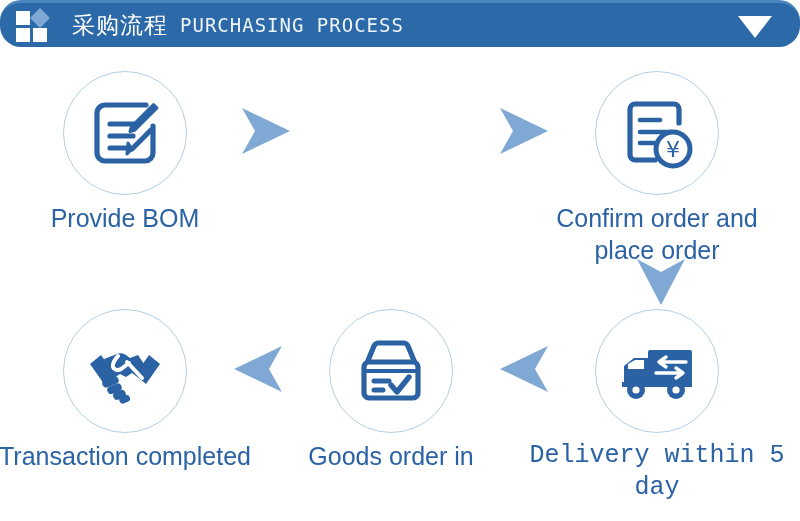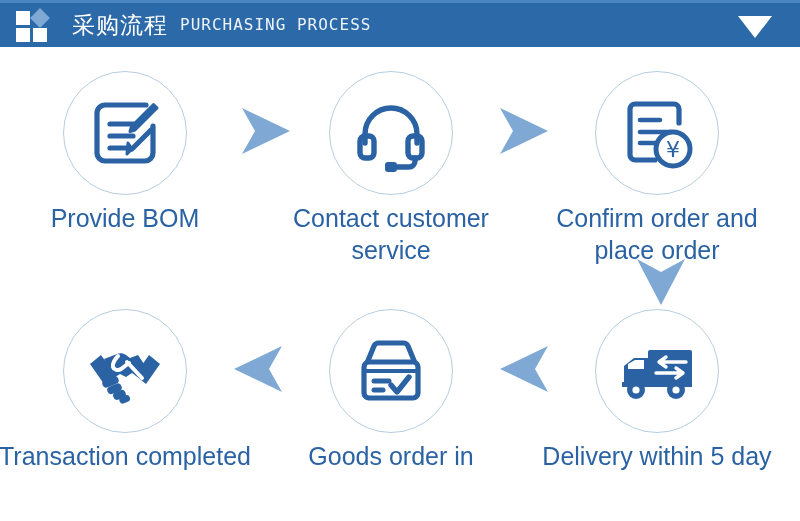--- a/index.html
+++ b/index.html
@@ -17,20 +17,21 @@
 
   
   .header {
     position: absolute;
     left: 0; top: 0;
     width: 800px; height: 47px;
     background: #2c69a8;
     border-top: 3px solid #4a86bf;
     display: flex;
     align-items: center;
+    border-radius: 21px;
   }
   .logo {
     position: relative;
     width: 42px; height: 34px;
     margin-left: 14px;
     flex: 0 0 auto;
   }
   .logo .sq {
     position: absolute;
     width: 14px; height: 14px;
@@ -49,21 +50,21 @@
   .title-cn {
     color: #ffffff;
     font-size: 23px;
     letter-spacing: 1px;
     margin-left: 16px;
     line-height: 1;
     white-space: nowrap;
   }
   .title-en {
     color: #eef3f8;
-    font-size: 16px;
+    font-size: 19px;
     font-family: "DejaVu Sans Mono", monospace;
     letter-spacing: 1px;
     margin-left: 12px;
     line-height: 1;
     white-space: nowrap;
   }
   .caret {
     position: absolute;
     right: 28px; top: 13px;
     width: 0; height: 0;
@@ -103,21 +104,21 @@
     white-space: pre-line;
   }
 
   
   .step-1 { left: -8px;  top: 24px; }
   .step-2 { left: 258px; top: 24px; }
   .step-3 { left: 524px; top: 24px; }
   
   .step-4 { left: -8px;  top: 262px; }
   .step-5 { left: 258px; top: 262px; }
-  .step-6 { left: 524px; top: 262px; }
+  .step-6 { left: 524px; top: 262px; font-family: Liberation Mono, monospace; }
 
   
   .arrow { position: absolute; }
   .arrow svg { display: block; }
   .arrow-r1 { left: 236px; top: 56px; }
   .arrow-r2 { left: 494px; top: 56px; }
   .arrow-down { left: 633px; top: 206px; }
   .arrow-l1 { left: 494px; top: 294px; }
   .arrow-l2 { left: 228px; top: 294px; }
 </style>
@@ -156,34 +157,20 @@
       </div>
       <div class="step-label">Provide BOM</div>
     </div>
 
     <div class="arrow arrow-r1">
       <svg width="60" height="56" viewBox="0 0 60 56">
         <path d="M6 5 L54 28 L6 51 L19 28 Z" fill="#7fa9d4"></path>
       </svg>
     </div>
 
-    <div class="step step-2">
-      <div class="circle">
-        <span>
-          <svg width="84" height="84" viewBox="0 0 84 84">
-            <path d="M16 52 V43 a26 26 0 0 1 52 0 V52" fill="none" stroke="#2a62a4" stroke-width="5.4" stroke-linecap="round"></path>
-            <rect x="11" y="45" width="14" height="22" rx="5" fill="none" stroke="#2a62a4" stroke-width="5.4"></rect>
-            <rect x="59" y="45" width="14" height="22" rx="5" fill="none" stroke="#2a62a4" stroke-width="5.4"></rect>
-            <path d="M66 67 V70 a6 6 0 0 1 -6 6 H47" fill="none" stroke="#2a62a4" stroke-width="5.4" stroke-linecap="round"></path>
-            <rect x="36" y="71" width="12" height="10" rx="3" fill="#2a62a4"></rect>
-          </svg>
-        </span>
-      </div>
-      <div class="step-label">Contact customer service</div>
-    </div>
 
     <div class="arrow arrow-r2">
       <svg width="60" height="56" viewBox="0 0 60 56">
         <path d="M6 5 L54 28 L6 51 L19 28 Z" fill="#7fa9d4"></path>
       </svg>
     </div>
 
     <div class="step step-3">
       <div class="circle">
         <span>

